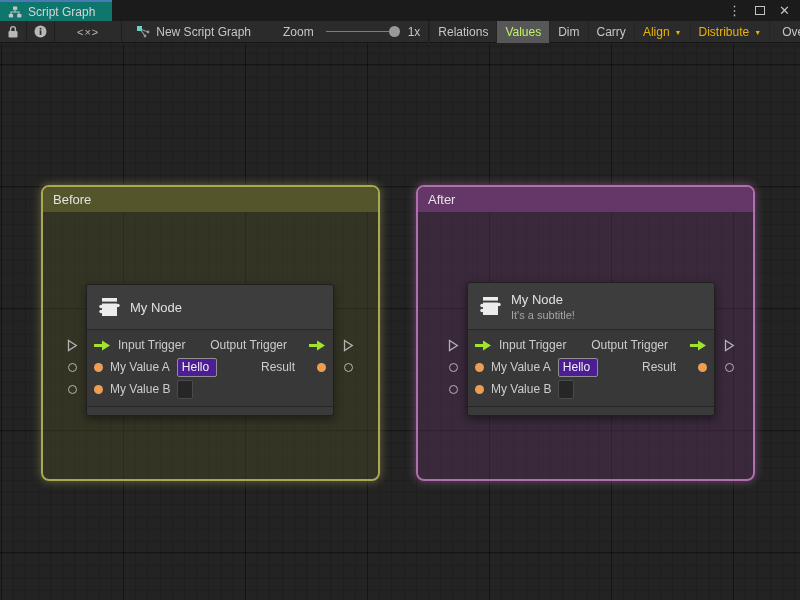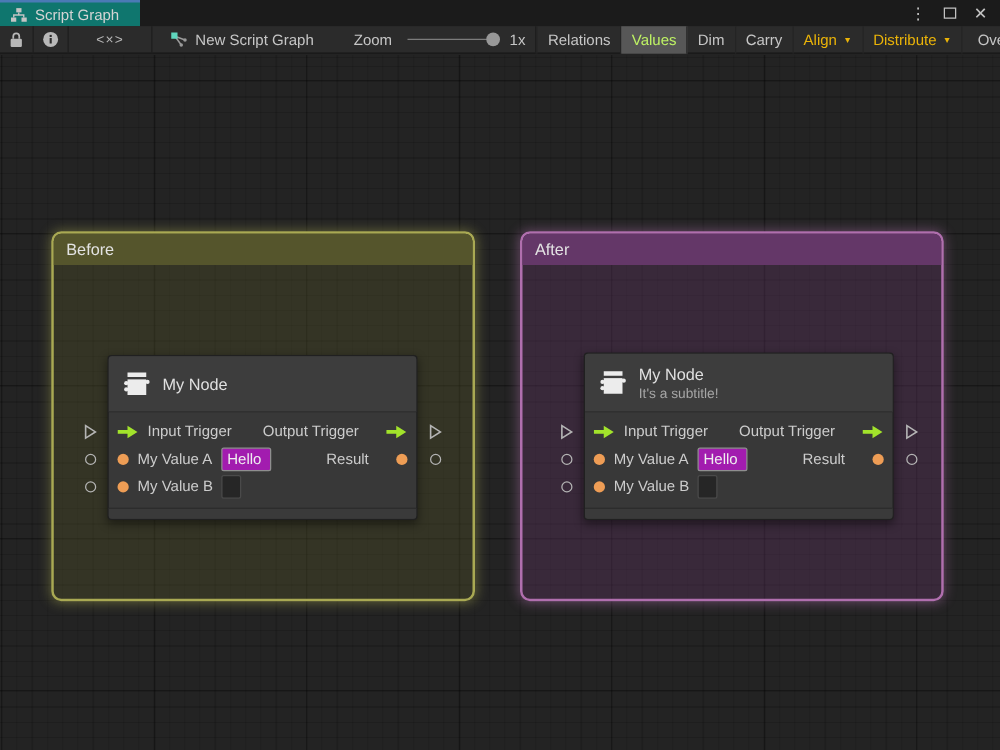--- a/index.html
+++ b/index.html
@@ -103,21 +103,21 @@
   .node-title { font-size:13px; color:#e0e0e0; }
   .node-subtitle { font-size:11px; color:#a6a6a6; margin-top:2px; }
   .node-body { padding:4px 0 6px 0; }
   .port-row {
     height:22px; display:flex; align-items:center; gap:7px; padding:0 7px;
     font-size:12px; color:#cccccc;
   }
   .row-right { margin-left:auto; display:flex; align-items:center; gap:22px; }
   .dot { width:9px; height:9px; border-radius:50%; background:#ee9d55; flex:0 0 auto; }
   .vfield {
-    height:19px; background:#a21caf; border:1px solid #8f8f8f; border-radius:2px;
+    height:19px; background:#4c1d95; border:1px solid #8f8f8f; border-radius:2px;
     color:#efefef; font-size:12px; font-family:"Liberation Sans",sans-serif;
     padding:0 4px; outline:none;
   }
   .vfield.hello { width:40px; }
   .vfield.empty { width:16px; border:1px solid #4a4a4a; background:#262626; }
   .node-footer {
     height:9px; background:#3a3a3a; border-top:1px solid #242424;
     border-radius:0 0 3px 3px;
   }
   

